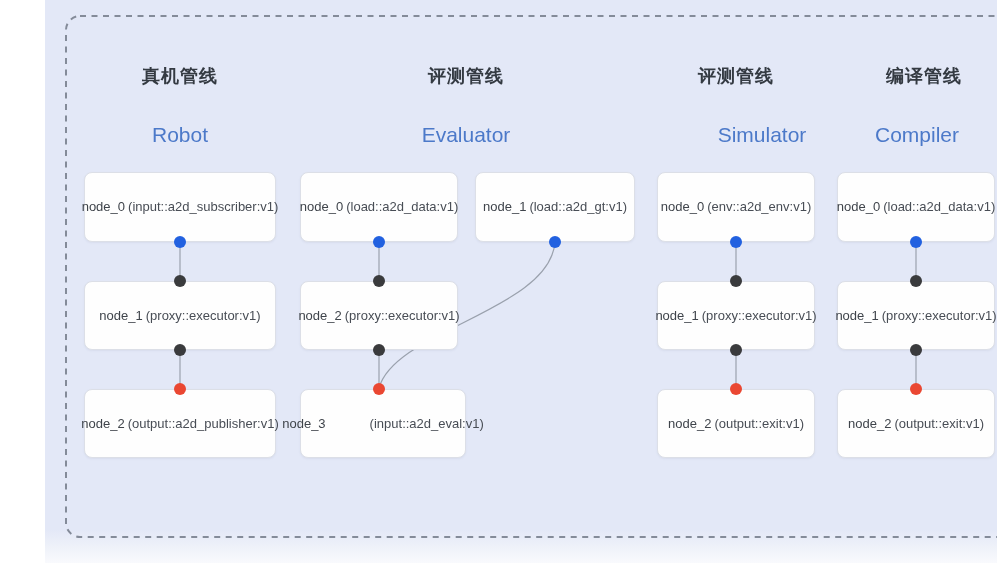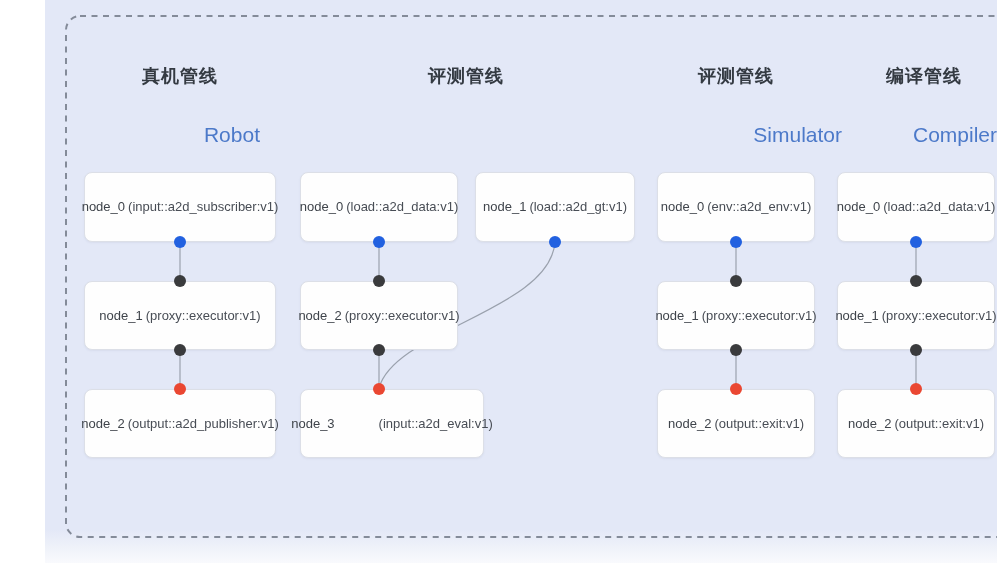--- a/index.html
+++ b/index.html
@@ -27,21 +27,21 @@
     text-align: center;
     font-size: 18px;
     font-weight: 700;
     letter-spacing: 1px;
     color: var(--title_zh);
     z-index: 2;
   }
   .hdr-en {
     position: absolute;
     width: 160px;
-    text-align: right;
+    text-align: center;
     font-size: 21px;
     font-weight: 400;
     color: var(--title_en);
     z-index: 2;
   }
   .node {
     position: absolute;
     height: 69px;
     background: var(--box_bg);
     border: 1px solid var(--box_border);
@@ -93,20 +93,21 @@
     <line x1="691" y1="350" x2="691" y2="389" style="stroke: var(--edge)" stroke-width="1.2"></line>
 
     <line x1="871" y1="242" x2="871" y2="281" style="stroke: var(--edge)" stroke-width="1.2"></line>
     <line x1="871" y1="350" x2="871" y2="389" style="stroke: var(--edge)" stroke-width="1.2"></line>
   </svg>
 
   <div class="hdr-zh" style="left:55px;  top:64px;">真机管线</div>
   <div class="hdr-en" style="left:55px;  top:123px;">Robot</div>
 
   <div class="hdr-zh" style="left:341px; top:64px;">评测管线</div>
+  <div class="hdr-en" style="left:341px; top:123px;">Evaluator</div>
 
   <div class="hdr-zh" style="left:611px; top:64px;">评测管线</div>
   <div class="hdr-en" style="left:637px; top:123px;">Simulator</div>
 
   <div class="hdr-zh" style="left:757px; top:64px;text-align:right;">编译管线</div>
   <div class="hdr-en" style="left:792px; top:123px;">Compiler</div>
 
   <div class="node" style="left:39px; top:172px; width:192px; height:70px;">
     <div class="node-title">node_0</div>
     <div class="node-sub">(input::a2d_subscriber:v1)</div>
@@ -125,21 +126,21 @@
     <div class="node-sub">(load::a2d_data:v1)</div>
   </div>
   <div class="node" style="left:430px; top:172px; width:160px; height:70px;">
     <div class="node-title">node_1</div>
     <div class="node-sub">(load::a2d_gt:v1)</div>
   </div>
   <div class="node" style="left:255px; top:281px; width:158px;">
     <div class="node-title">node_2</div>
     <div class="node-sub">(proxy::executor:v1)</div>
   </div>
-  <div class="node" style="left:255px; top:389px; width:184px;gap:44px;">
+  <div class="node" style="left:255px; top:389px; width:166px;gap:44px;">
     <div class="node-title">node_3</div>
     <div class="node-sub">(input::a2d_eval:v1)</div>
   </div>
 
   <div class="node" style="left:612px; top:172px; width:158px; height:70px;">
     <div class="node-title">node_0</div>
     <div class="node-sub">(env::a2d_env:v1)</div>
   </div>
   <div class="node" style="left:612px; top:281px; width:158px;">
     <div class="node-title">node_1</div>

